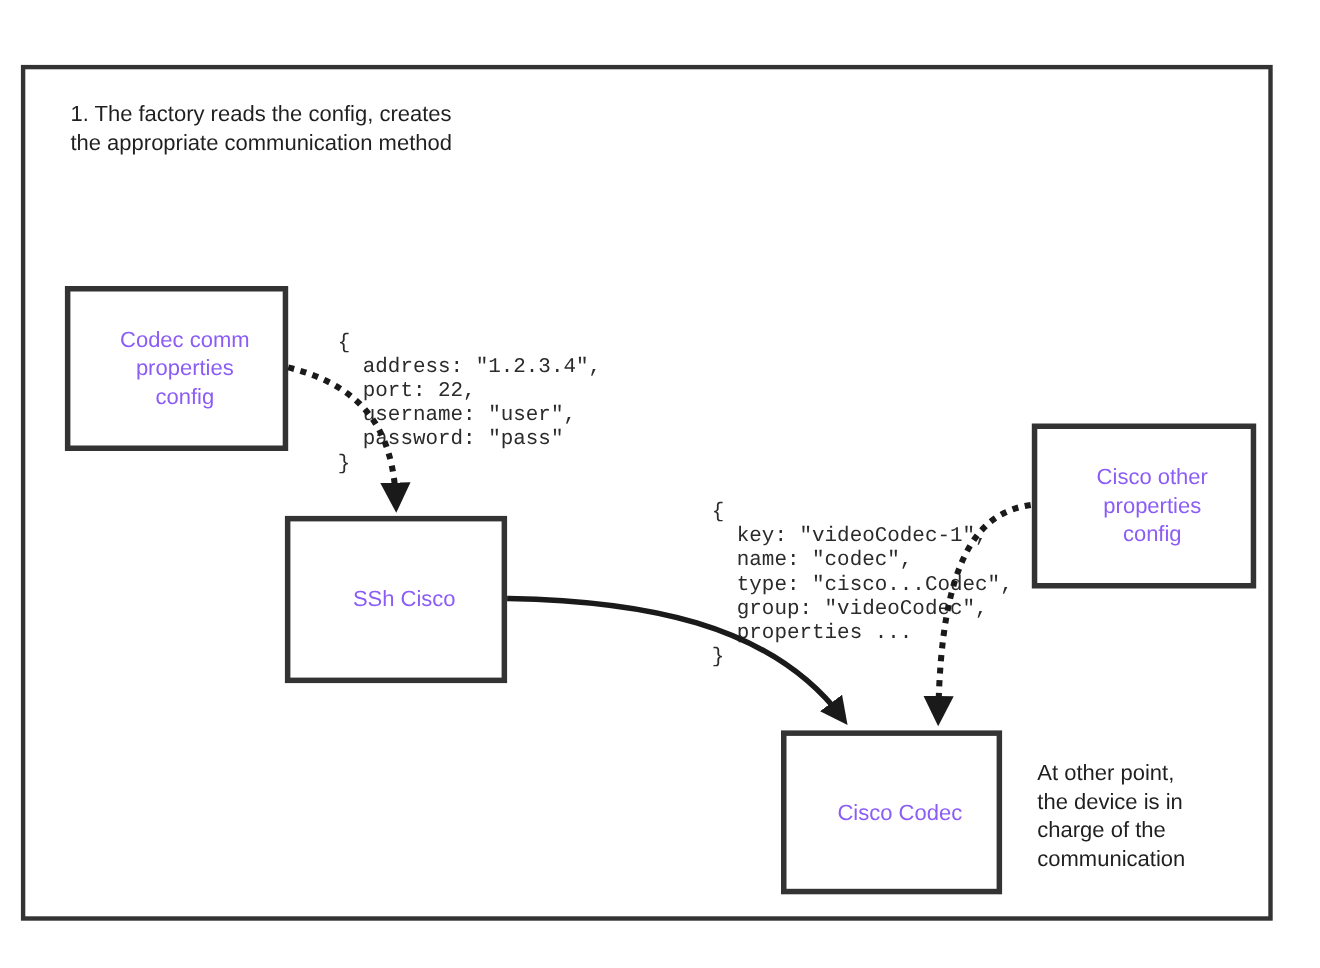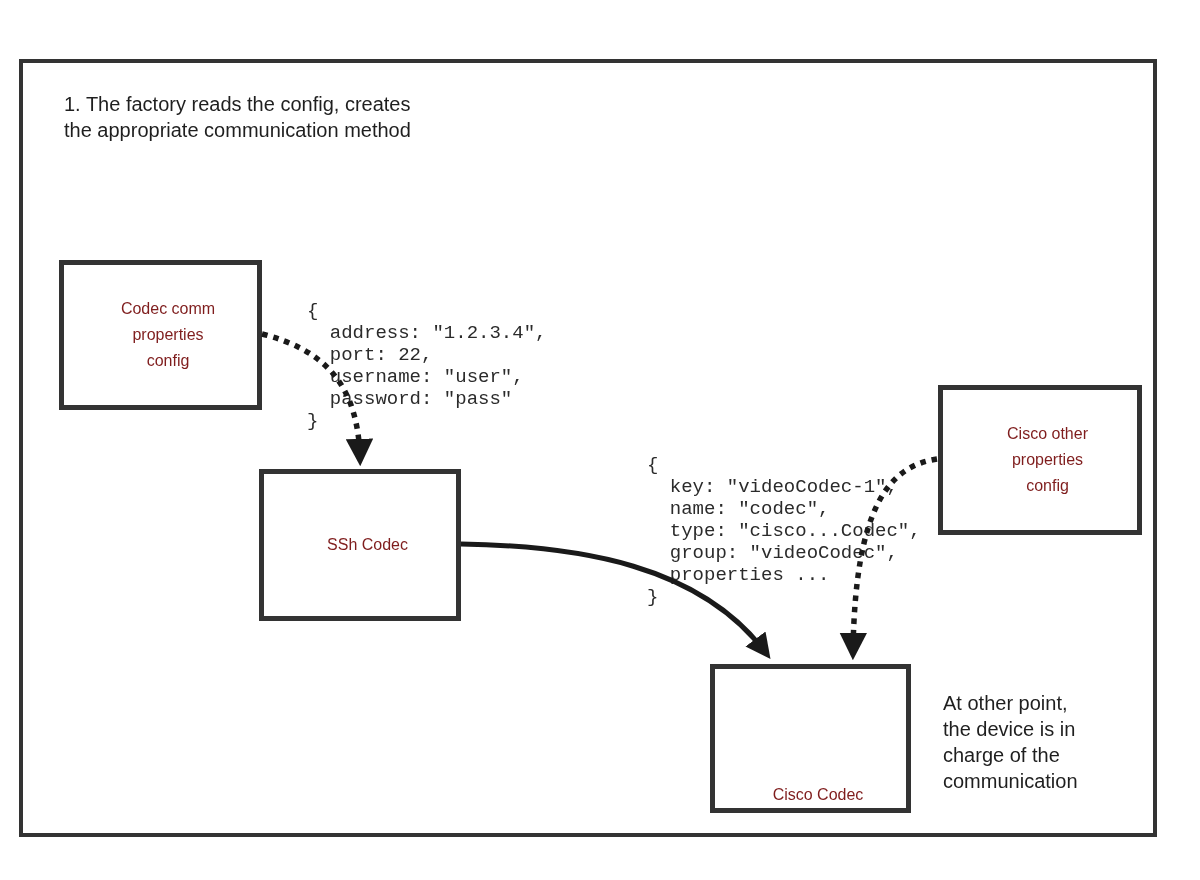--- a/index.html
+++ b/index.html
@@ -37,22 +37,22 @@
   .box {
     position: absolute;
     border: 5px solid #333333;
     box-sizing: border-box;
     background: #ffffff;
     display: flex;
     align-items: center;
     justify-content: center;
   }
   .box-label {
-    color: #7f1d1d;
-    font-size: 16px;
+    color: #8b5cf6;
+    font-size: 20px;
     line-height: 26px;
     text-align: center;
     white-space: pre-line;
     margin-left: 15px;
   }
   .code {
     position: absolute;
     margin: 0;
     color: #2b2b2b;
     font-family: "Liberation Mono", "DejaVu Sans Mono", monospace;
@@ -76,21 +76,21 @@
     stroke-width: 5.5;
     stroke-dasharray: 5.5 6;
     stroke-linecap: butt;
   }
   .arrow-solid {
     stroke-width: 5;
   }
   #box-codec-comm-config { left: 59px;  top: 260px; width: 203px; height: 150px; }
   #box-ssh-client        { left: 259px; top: 469px; width: 202px; height: 152px; }
   #box-codec-other-config{ left: 938px; top: 385px; width: 204px; height: 150px; }
-  #box-cisco-codec       { left: 710px; top: 664px; width: 201px; height: 149px; align-items: flex-end; }
+  #box-cisco-codec       { left: 710px; top: 664px; width: 201px; height: 149px; }
   #note-step1      { left: 64px;  top: 91px; }
   #note-step2      { left: 651px; top: 97px; }
   #note-conclusion { left: 943px; top: 690px; }
   #code-comm-properties  { left: 307px; top: 300px; }
   #code-codec-properties { left: 647px; top: 454px; }
 </style>
 </head>
 <body>
 
 <div class="canvas">
@@ -108,21 +108,21 @@
   </div>
 
   <pre class="code" id="code-comm-properties">{
   address: "1.2.3.4",
   port: 22,
   username: "user",
   password: "pass"
 }</pre>
 
   <div class="box" id="box-ssh-client">
-    <span class="box-label">SSh Codec</span>
+    <span class="box-label">SSh Cisco</span>
   </div>
 
   <pre class="code" id="code-codec-properties">{
   key: "videoCodec-1",
   name: "codec",
   type: "cisco...Codec",
   group: "videoCodec",
   properties ...
 }</pre>
 

